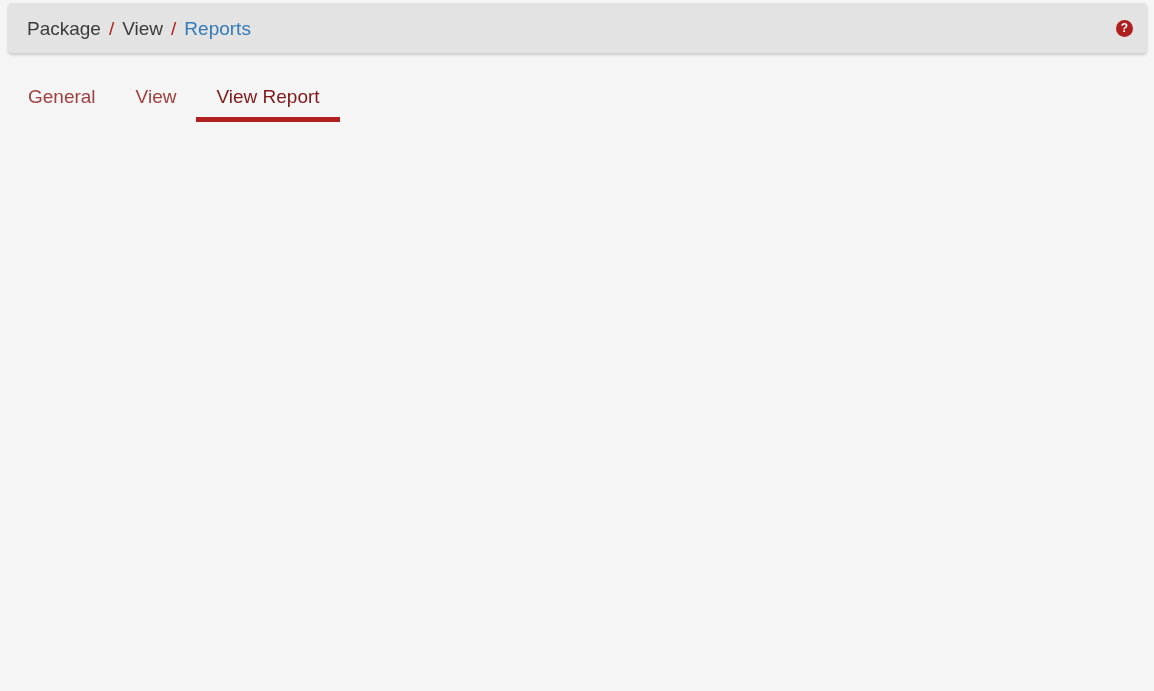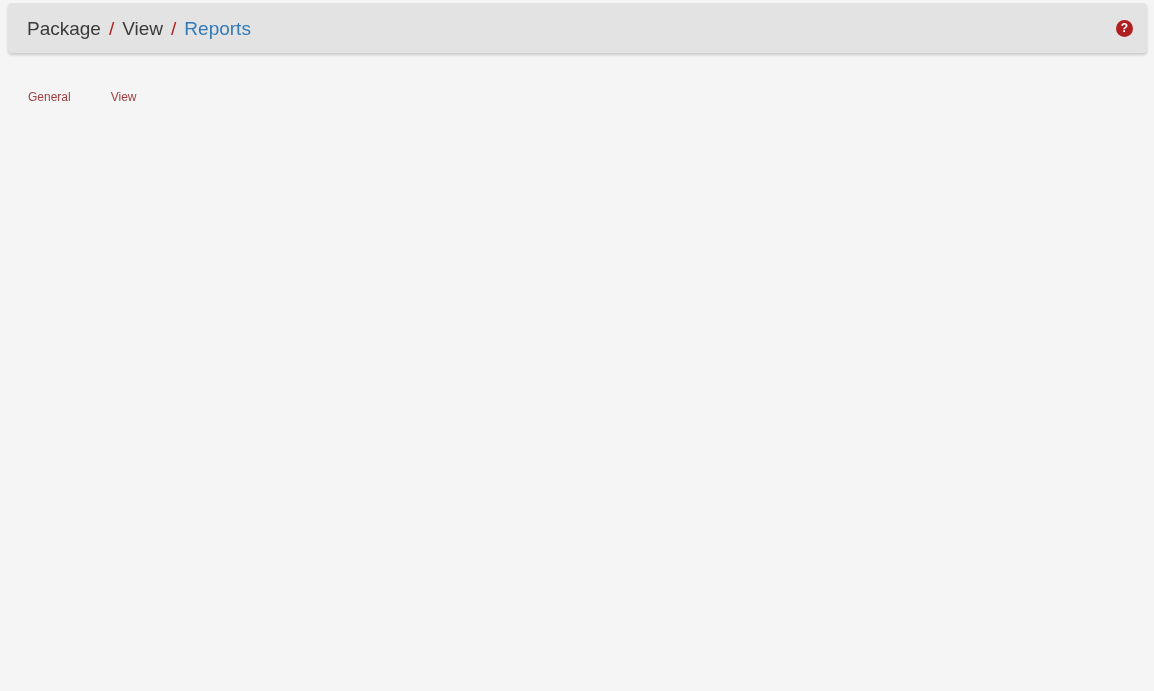--- a/index.html
+++ b/index.html
@@ -78,21 +78,21 @@
     display: flex;
     margin: 24px 0 0 8px;
     padding: 0;
   }
   .nav-tabs .tab {
     margin: 0;
   }
   .nav-tabs .tab a {
     display: block;
     padding: 12px 20px;
-    font-size: 12px;
+    font-size: 19px;
     line-height: 16px;
     color: var(--tab-inactive);
     text-decoration: none;
     cursor: pointer;
     border-bottom: 5px solid transparent;
   }
   .nav-tabs .tab.active a {
     color: var(--tab-active-text);
     border-bottom-color: var(--accent-red);
   }
@@ -119,15 +119,18 @@
   </span>
 </div>
 
 <ul class="nav-tabs">
     <li class="tab">
       <a>General</a>
     </li>
     <li class="tab">
       <a>View</a>
     </li>
+    <li class="tab active">
+      <a>View Report</a>
+    </li>
   </ul>
 
 <div class="content-area"></div>
 
 </body></html>

